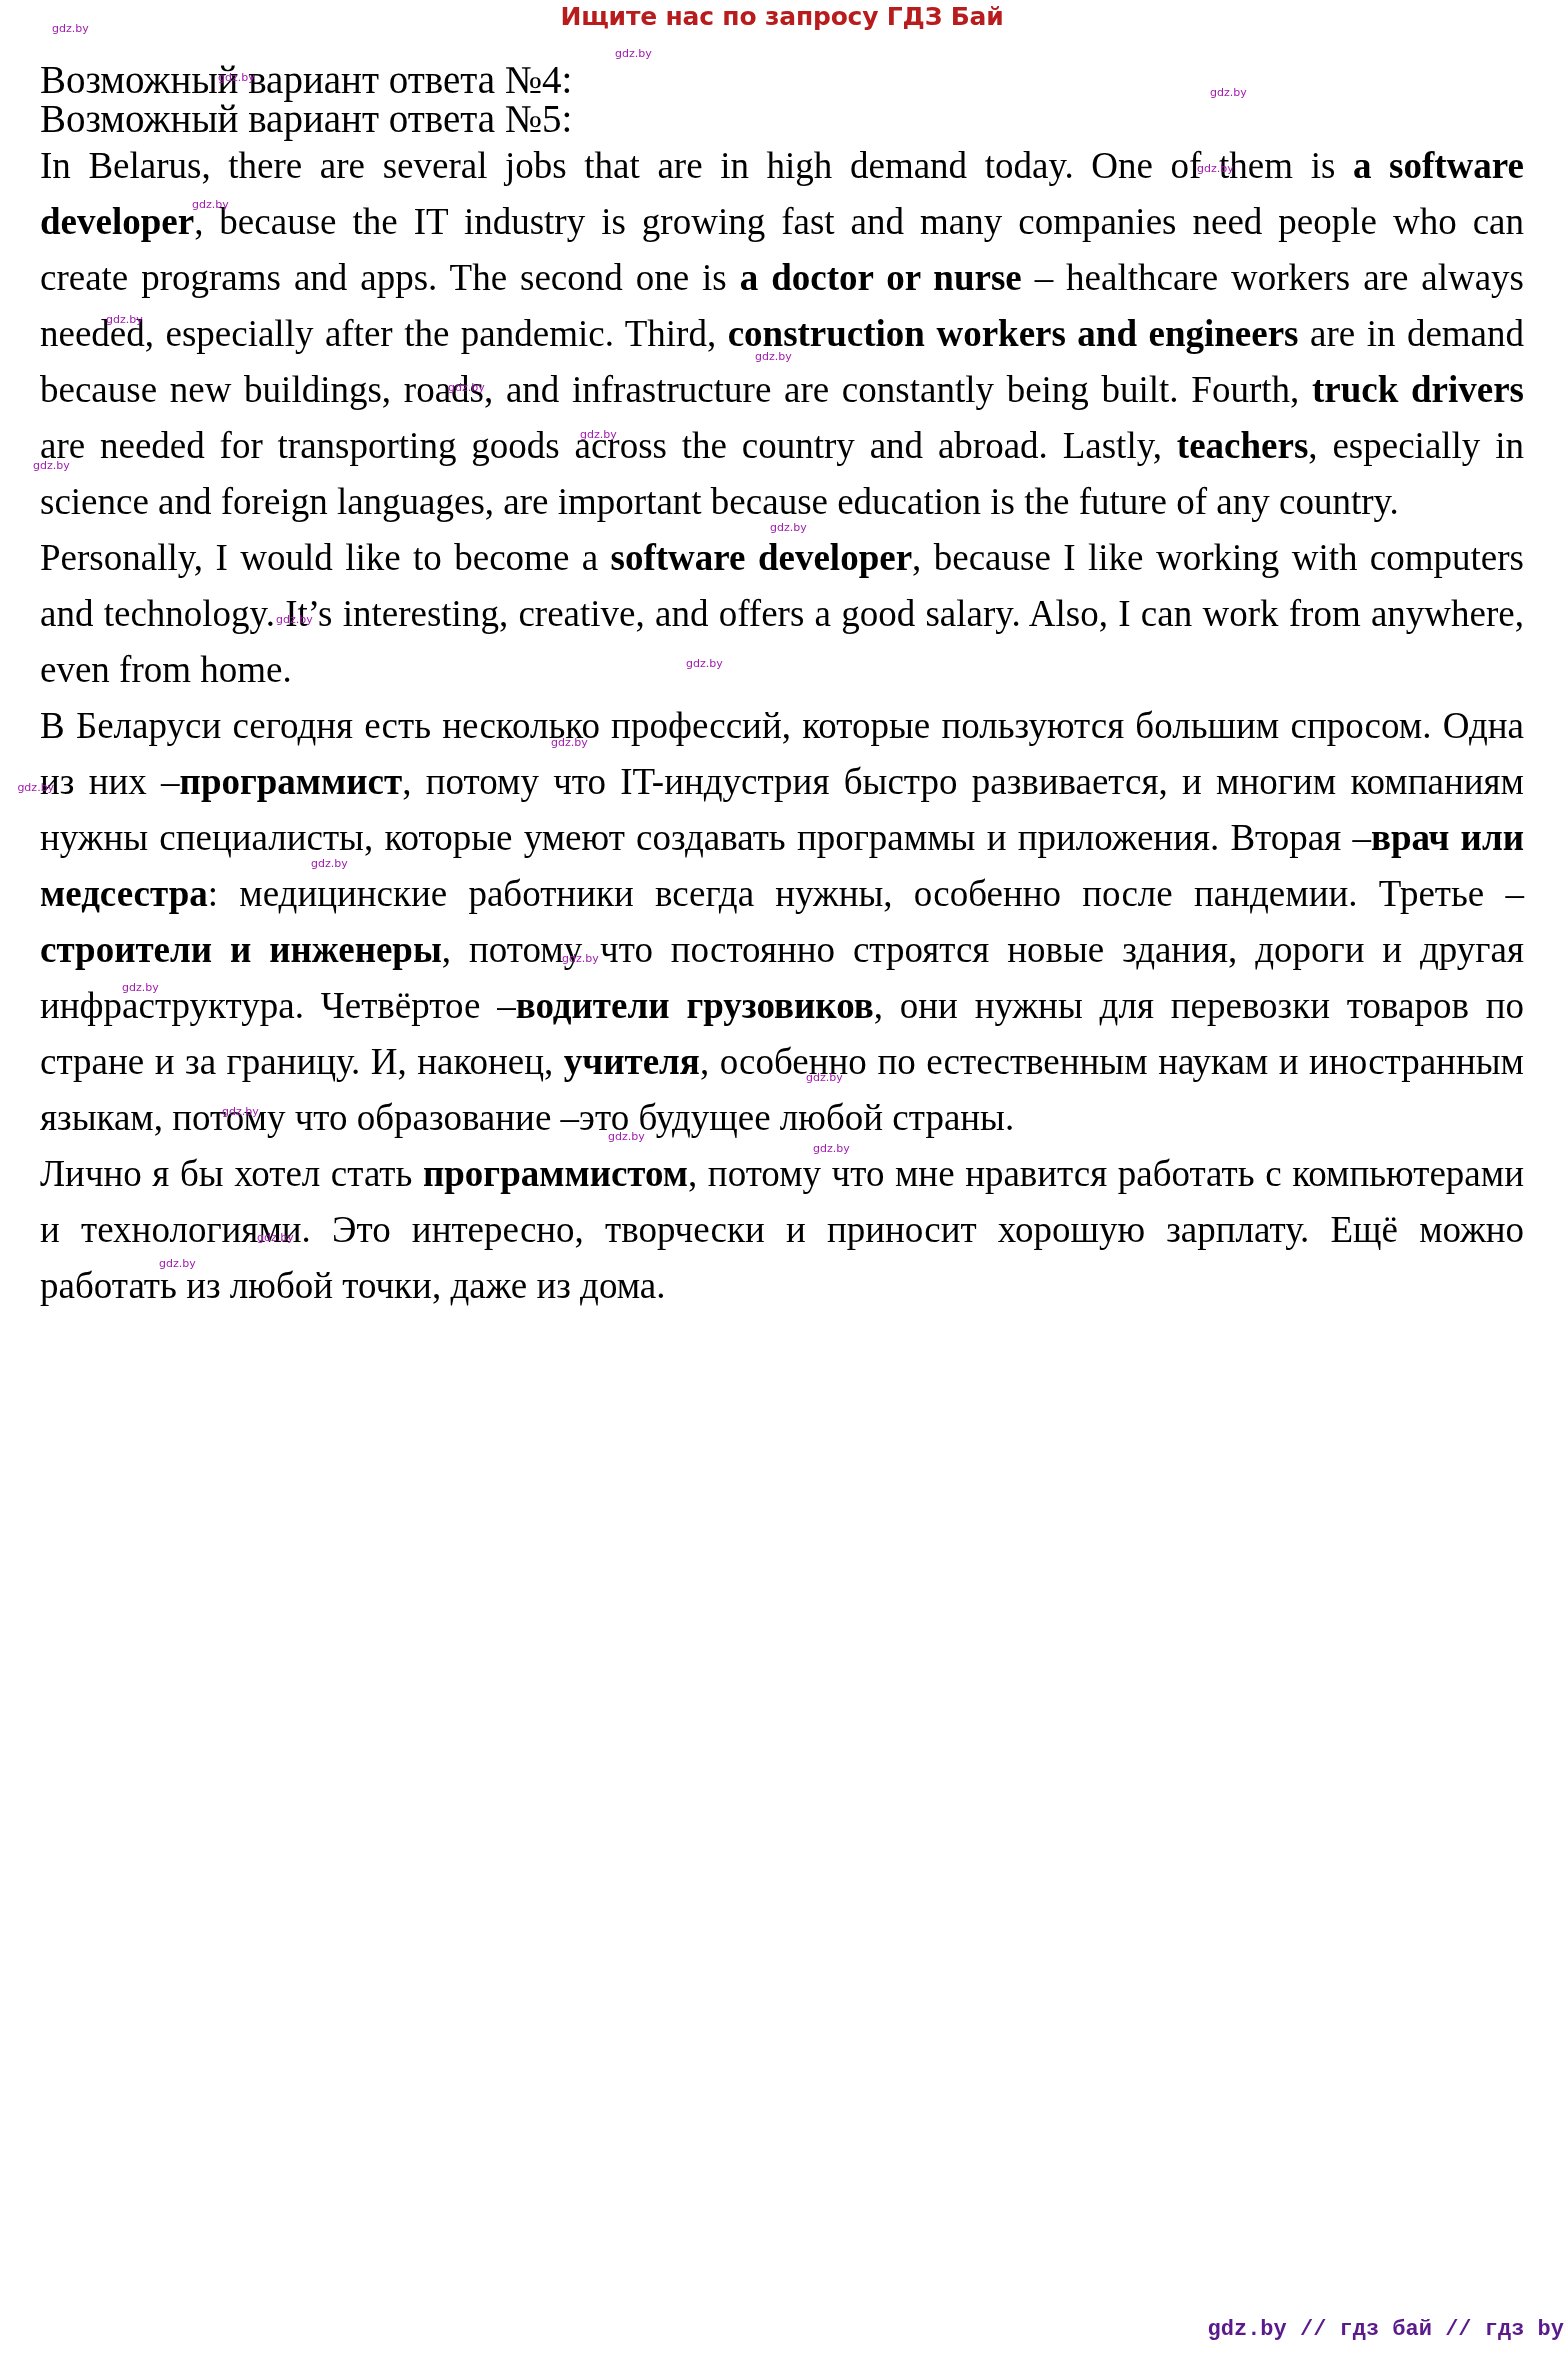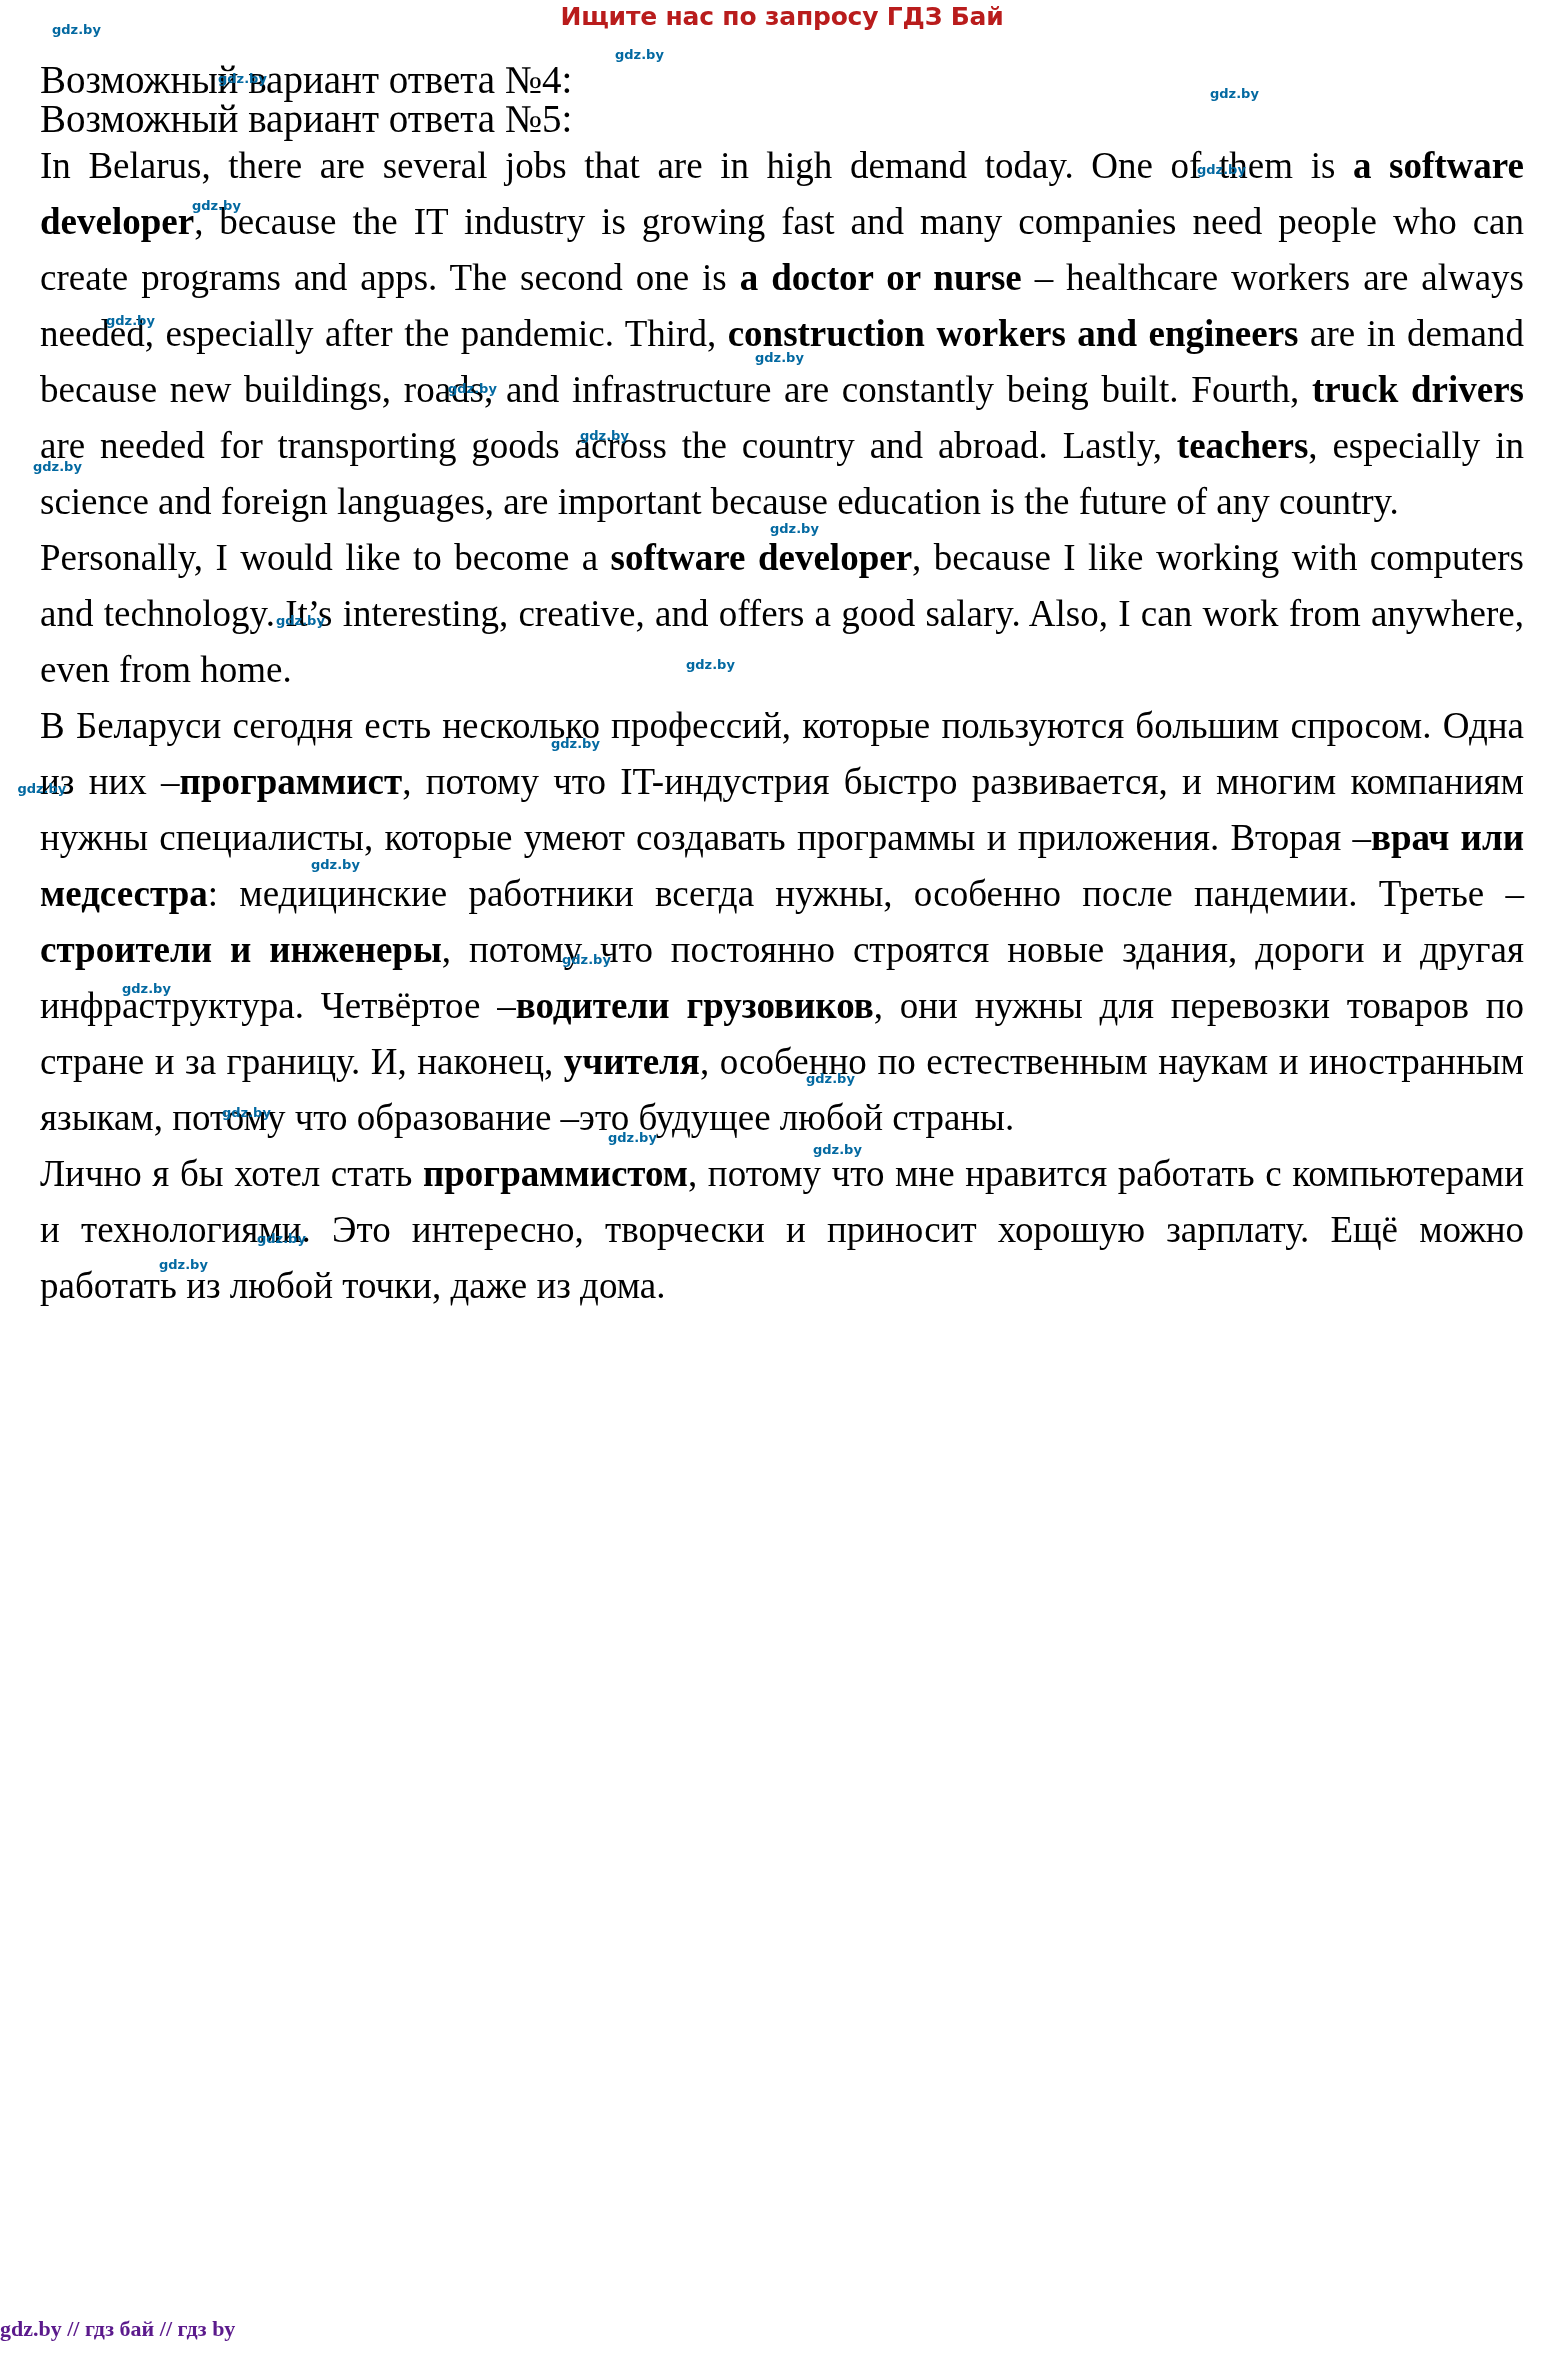--- a/index.html
+++ b/index.html
@@ -80,36 +80,36 @@
   .sp-c { margin-top: 38px; }   
   .sp-d { margin-top: 43px; }   
   .sp-e { margin-top: 0px; }    
   .sp-f { margin-top: 46px; }   
   .sp-g { margin-top: 0px; }
 
   
   .wm {
     position: absolute;
     font-family: "DejaVu Sans", "Liberation Sans", sans-serif;
-    font-size: 13px;
-    font-weight: 700;
-    color: #0369a1;
+    font-size: 11px;
+    font-weight: 400;
+    color: #a21caf;
     white-space: nowrap;
     z-index: 4;
     pointer-events: none;
   }
 
   
   .promo-footer {
     position: absolute;
     bottom: 11.6px;
     left: 0;
     width: 1564px;
-    text-align: left;
-    font-family: Liberation Serif, serif;
+    text-align: right;
+    font-family: Liberation Mono, monospace;
     font-size: 22px;
     font-weight: 700;
     color: #5b1a8c;
     white-space: nowrap;
     z-index: 5;
   }
 </style>
 </head>
 <body>
 

